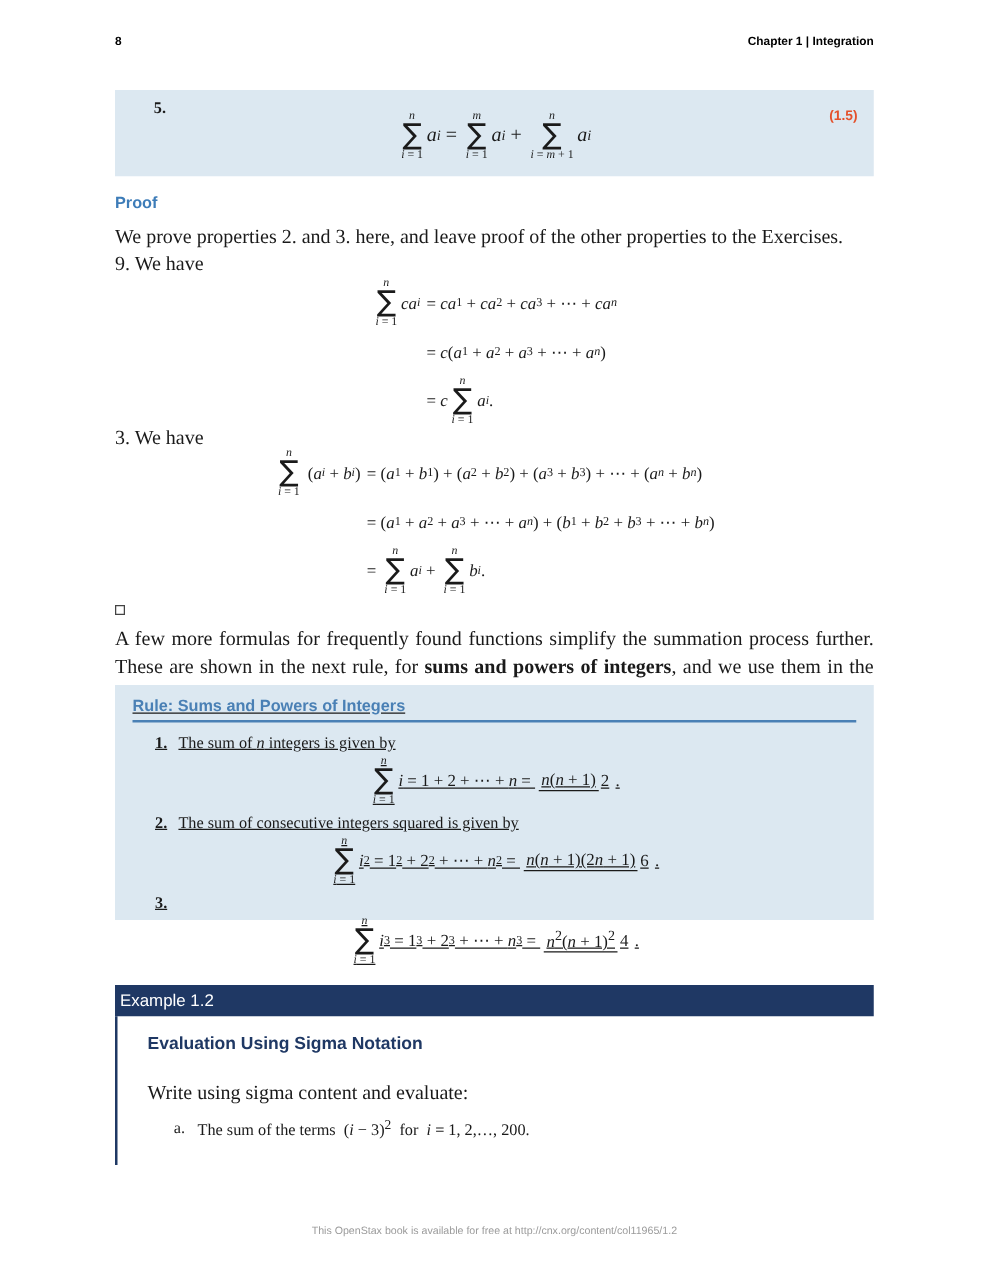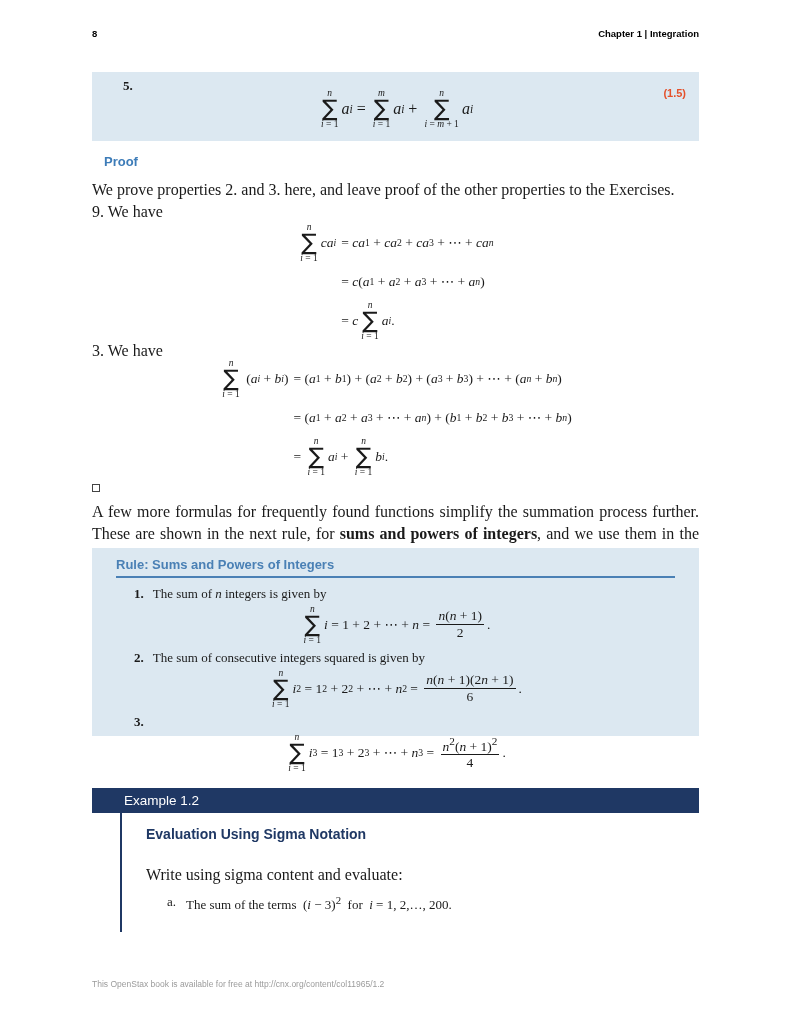--- a/index.html
+++ b/index.html
@@ -18,21 +18,21 @@
   
   .bluebox { background:#dce8f1; }
   .box5 { top:72px; height:69px; position:absolute; }
   .item-num-5 { position:absolute; left:31px; top:6px; font-weight:bold; font-size:13px; }
   .eq15-wrap { padding-top:16px; display:flex; justify-content:center; }
   .eq-label { position:absolute; right:13px; top:15px;
     font-family:"Liberation Sans", sans-serif; font-weight:bold; font-size:11px; color:#e4512c; }
 
   
   .proof-head { top:154px; font-family:"Liberation Sans", sans-serif;
-    font-weight:bold; font-size:13px; color:#3d7cb8;margin-left:12px; }
+    font-weight:bold; font-size:13px; color:#3d7cb8; }
   .text { font-size:16px; line-height:1.4; }
   .proof-intro { top:179px; }
   .item2-label { top:201px; }
   .item3-label { top:340px; }
 
   
   .eq-align { display:grid; grid-template-columns:auto auto; justify-content:center;
     row-gap:10px; column-gap:5px; align-items:center; font-size:13.5px; }
   .eq-lhs { justify-self:end; display:inline-flex; align-items:center; }
   .eq-rhs { justify-self:start; display:inline-flex; align-items:center; }
@@ -43,55 +43,55 @@
 
   
   .mt { display:inline-flex; align-items:center; white-space:pre; }
   .mt sub, .mt sup, .sum-frag sub { font-size:0.72em; }
   .sum { display:inline-flex; flex-direction:column; align-items:center;
     vertical-align:middle; line-height:1; margin:0 3px; }
   .sum-top { font-size:9.5px; line-height:10px; }
   .sum-bot { font-size:9.5px; line-height:10px; white-space:pre; }
   .sum-sigma { font-size:23px; line-height:21px; font-style:normal;
     font-family:"DejaVu Sans", sans-serif; }
-  .frac { display:inline-flex; flex-direction:column; align-items:center;
+  .frac { display:inline-flex; flex-direction:row; align-items:center;
     vertical-align:middle; margin:0 3px; line-height:1.15;text-align:right; }
   .frac .num { border-bottom:1px solid #1a1a1a; padding:0 2px; }
   .frac .den { padding:0 2px; }
 
   
   .qed { position:absolute; left:92px; top:484px; width:8px; height:8px;
     border:1px solid #444; background:#fff; }
 
   .para { top:501px; text-align:justify; }
 
   
-  .rulebox { top:548px; height:188px; position:absolute; padding:9px 24px; }
+  .rulebox { top:548px; height:188px; position:absolute; padding:9px 14px;text-decoration:underline; }
   .rule-title { font-family:"Liberation Sans", sans-serif; font-weight:bold;
     font-size:13px; color:#4a80b5; padding-bottom:4px;
     border-bottom:2px solid #4a80b5; margin-bottom:8px; }
   .rule-item { display:flex; gap:9px; margin:5px 0 2px 18px; font-size:13px; }
   .rule-num { font-weight:bold; }
   .rule-eq { margin:1px 0 5px 0; }
 
   
   .example-banner { top:788px; height:25px; position:absolute; background:#1f3864;
-    color:#ffffff; display:flex; align-items:center; padding-left:32px;
+    color:#ffffff; display:flex; align-items:center; padding-left:4px;
     font-family:"Liberation Sans", sans-serif; font-size:13.5px; }
   .example-body { top:813px; height:119px; position:absolute;
-    border-left:2.5px solid #1f3864; padding:13px 0 0 24px;margin-left:28px; }
+    border-left:2.5px solid #1f3864; padding:13px 0 0 24px; }
   .example-title { font-family:"Liberation Sans", sans-serif; font-weight:bold;
     font-size:14px; color:#1f3864; }
   .example-intro { margin-top:22px; }
   .example-item { margin-top:8px; padding-left:21px; display:flex; gap:10px; font-size:13px; }
   .example-item .math-inline { white-space:pre-wrap; }
 
   
   .footer { top:979px; font-family:"Liberation Sans", sans-serif;
-    font-size:8.5px; color:#9b9b9b; }
+    font-size:8.5px; color:#9b9b9b;text-align:center; }
 </style>
 </head>
 <body>
 
 <div>
 
   <div class="abs header">
     <span>8</span>
     <span>Chapter 1 | Integration</span>
   </div>

